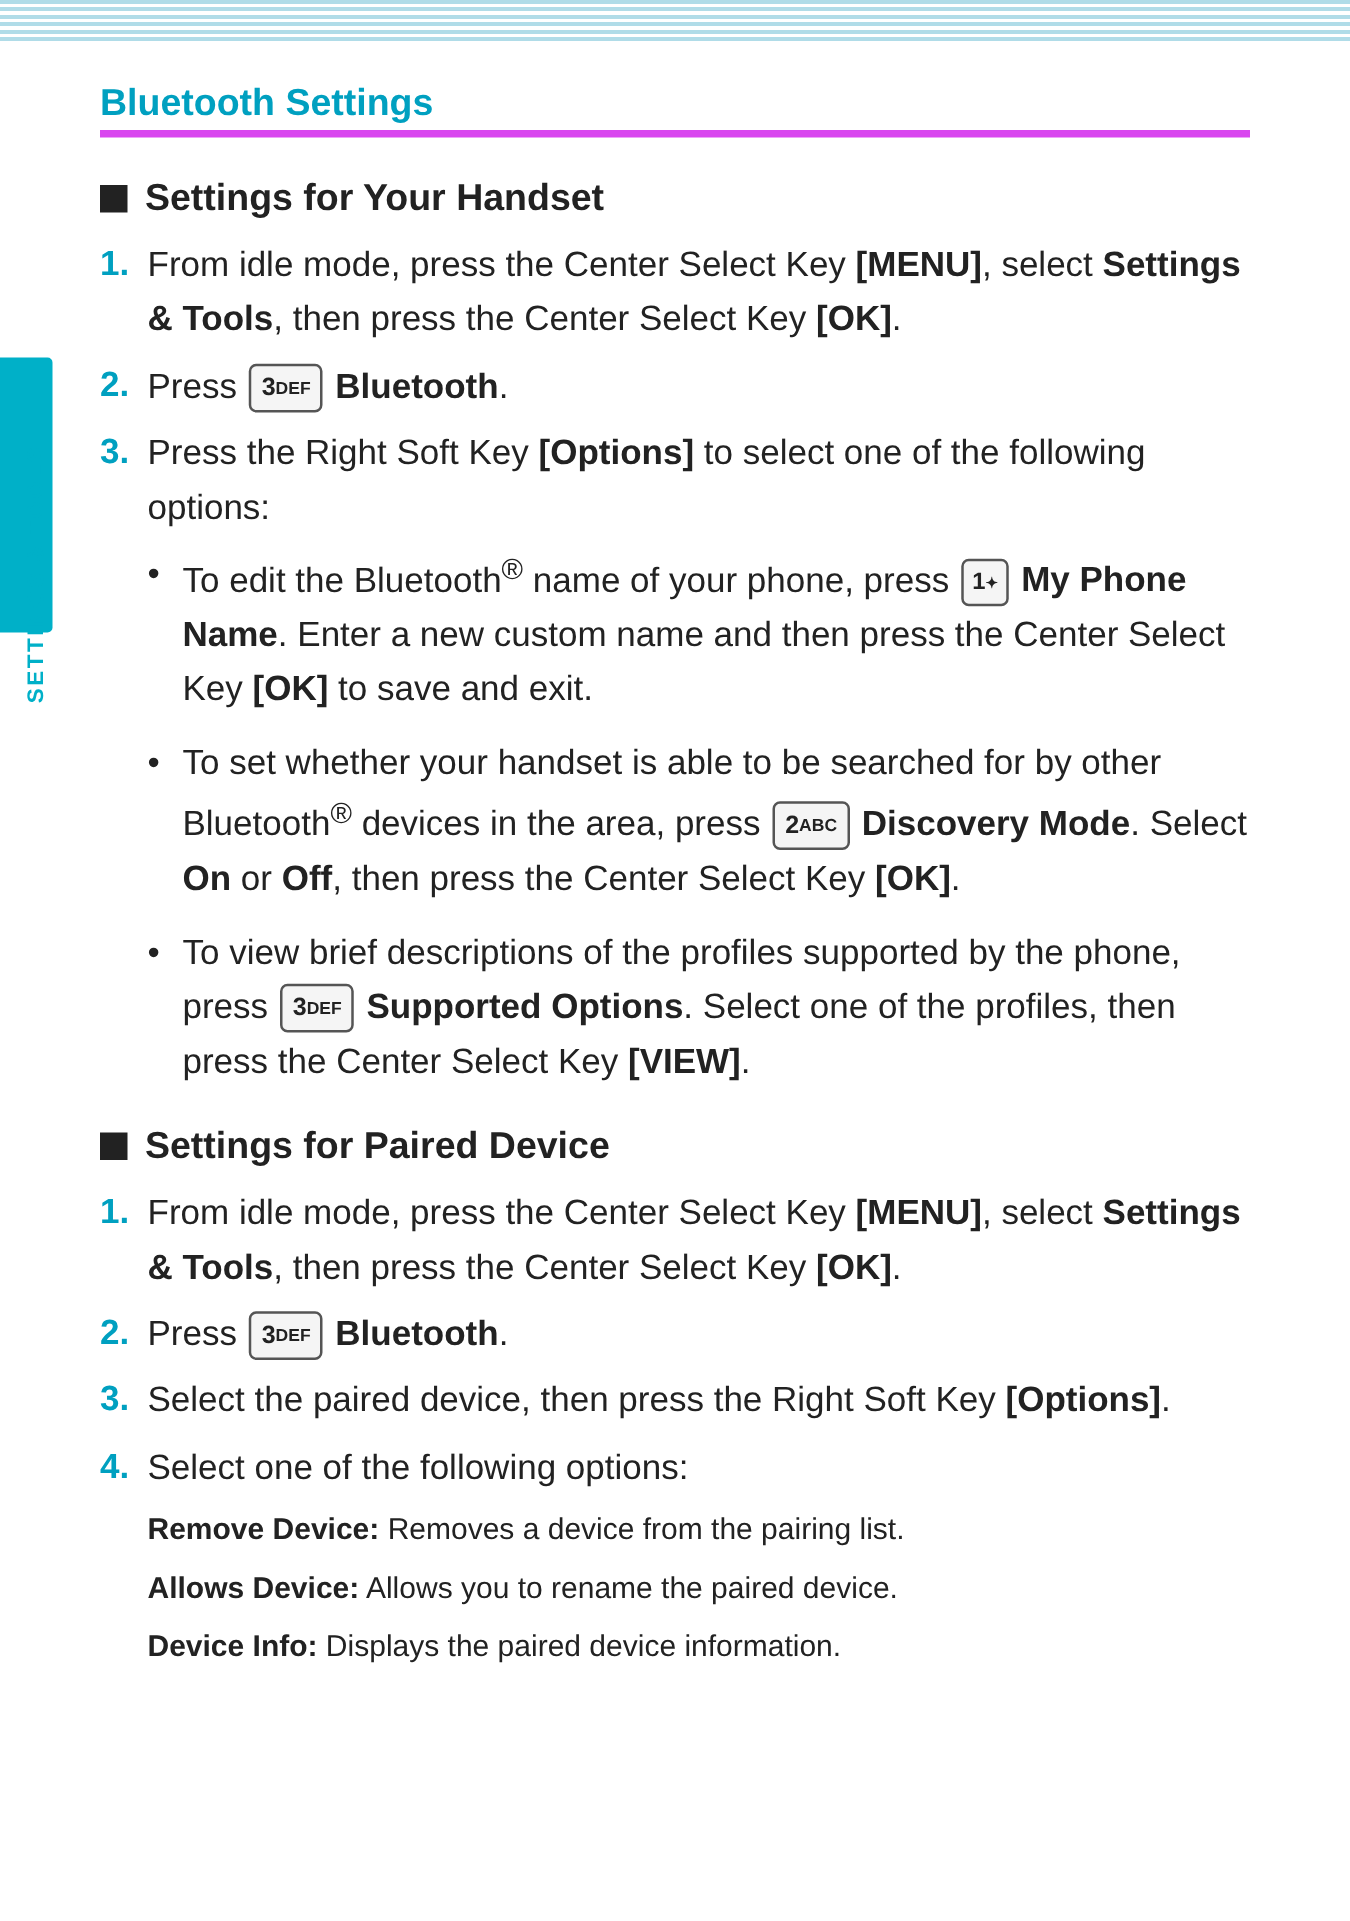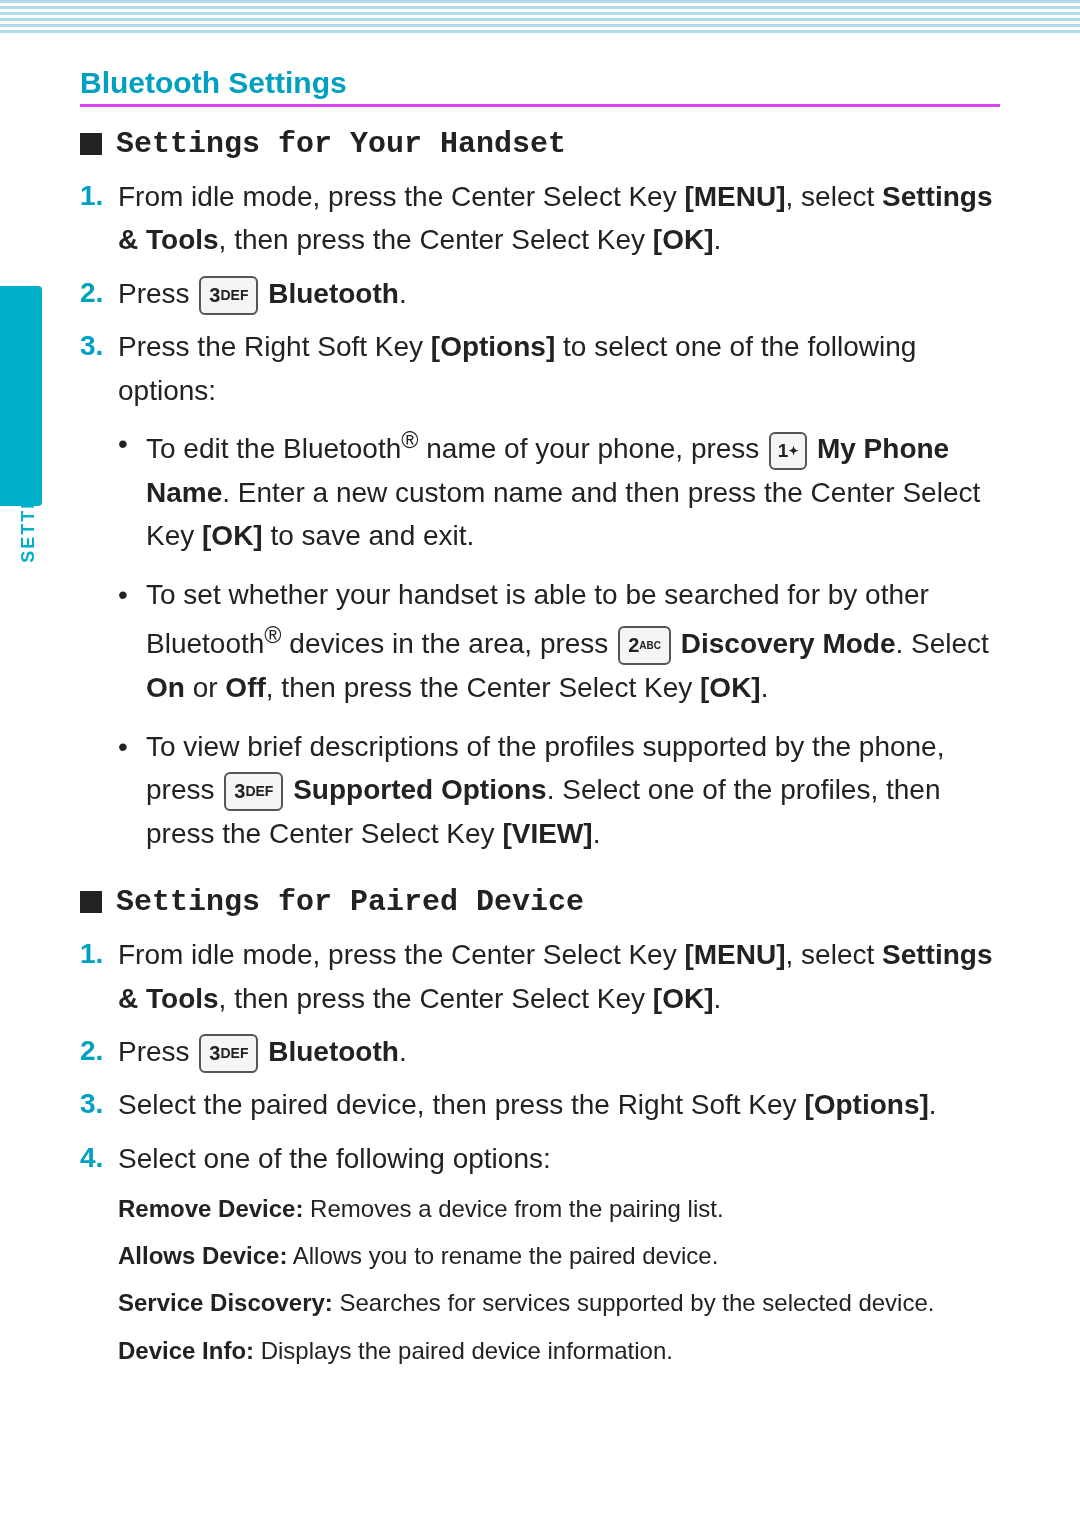--- a/index.html
+++ b/index.html
@@ -51,34 +51,33 @@
       width: 42px;
       height: 220px;
       background-color: #00b0c8;
       border-radius: 0 4px 4px 0;
     }
 
     .section-title {
       font-size: 30px;
       font-weight: bold;
       color: #00a0c0;
-      border-bottom: 3px solid #d946ef;
+      border-bottom: 6px solid #d946ef;
       padding-bottom: 4px;
-      margin-bottom: 20px;
+      margin-bottom: 32px;
     }
 
     .subsection-title {
       font-size: 30px;
       font-weight: bold;
       color: #222222;
       margin-bottom: 14px;
       display: flex;
       align-items: center;
       gap: 10px;
-      font-family: Liberation Mono, monospace;
     }
 
     .black-square {
       display: inline-block;
       width: 22px;
       height: 22px;
       background: #222222;
       flex-shrink: 0;
       margin-right: 4px;
     }
@@ -233,21 +232,21 @@
           <span class="bold">My Phone Name</span>. Enter a new custom name and then press the Center
           Select Key <span class="bold">[OK]</span> to save and exit.
         </span>
       </div>
 
       <div class="bullet-item">
         <span class="bullet-dot">•</span>
         <span class="bullet-text">
           To set whether your handset is able to be searched for by other
           Bluetooth<sup>®</sup> devices in the area, press
-          <span class="key-badge key-badge-2abc">2 <sup style="font-size:10px">ABC</sup></span>
+          <span class="key-badge key-badge-2abc">2 <sup style="font-size:14px">ABC</sup></span>
           <span class="bold">Discovery Mode</span>.
           Select <span class="bold">On</span> or <span class="bold">Off</span>, then press the Center Select Key <span class="bold">[OK]</span>.
         </span>
       </div>
 
       <div class="bullet-item">
         <span class="bullet-dot">•</span>
         <span class="bullet-text">
           To view brief descriptions of the profiles supported by the phone,
           press <span class="key-badge key-badge-3def">3 <sup style="font-size:14px">DEF</sup></span>
@@ -298,24 +297,20 @@
 
       <div class="definition-item">
         <span class="bold">Remove Device:</span> Removes a device from the pairing list.
       </div>
 
       <div class="definition-item">
         <span class="bold">Allows Device:</span> Allows you to rename the paired device.
       </div>
 
 
-      <div class="definition-item">
-        <span class="bold">Service Discovery:</span> Searches for services supported by the
-        selected device.
-      </div>
 
       <div class="definition-item">
         <span class="bold">Device Info:</span> Displays the paired device information.
       </div>
 
     </div>
   </div>
 
 </div>
 

